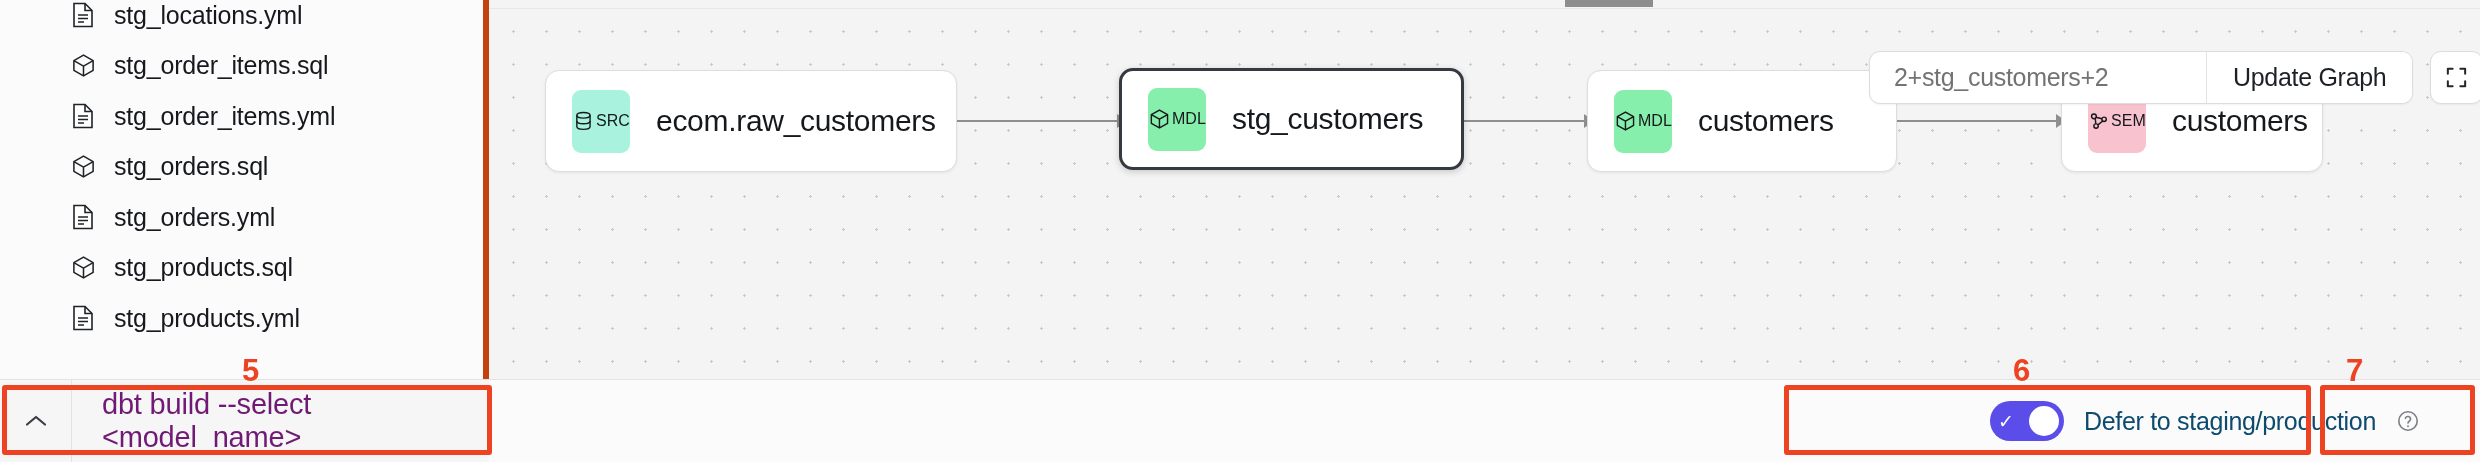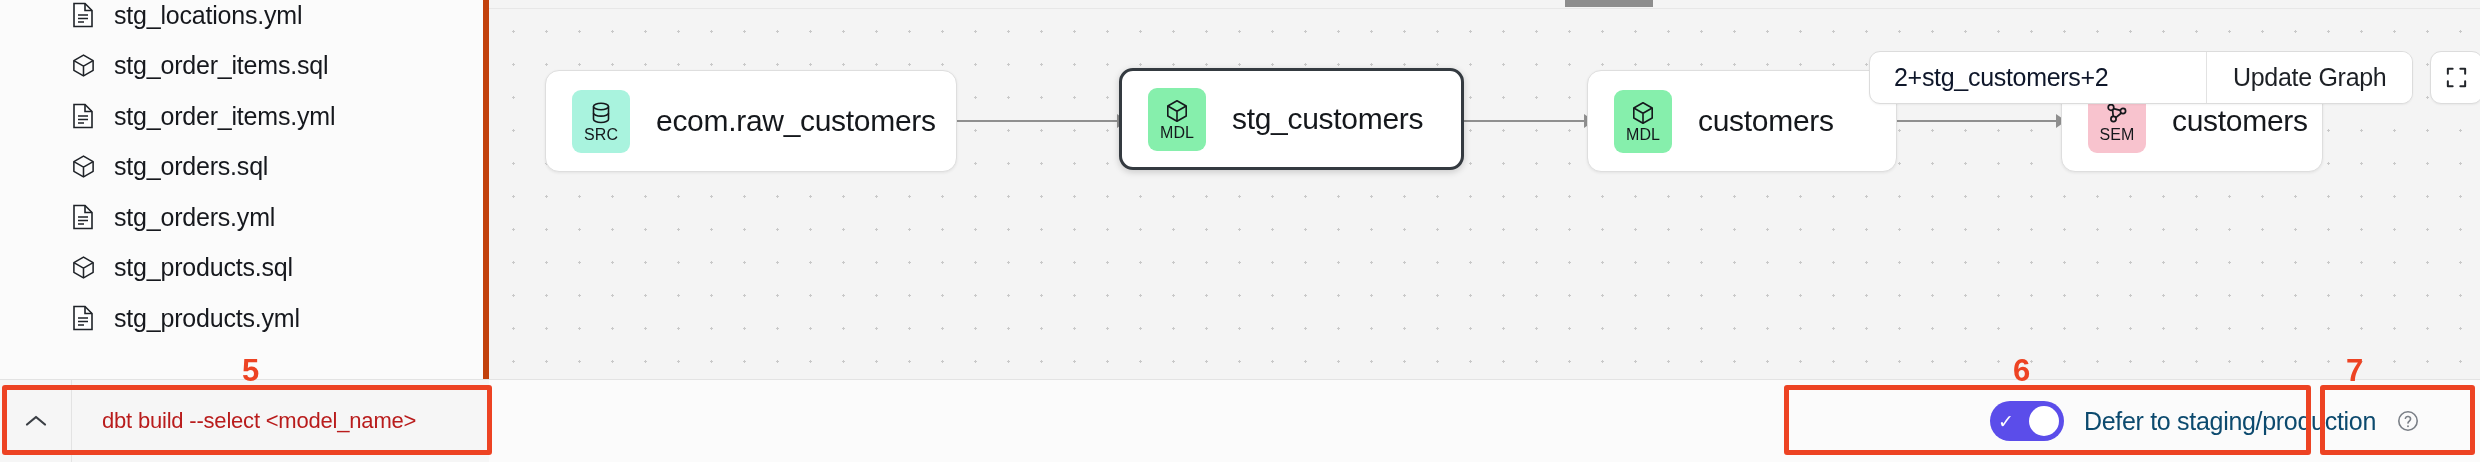--- a/index.html
+++ b/index.html
@@ -69,22 +69,22 @@
     display: flex; align-items: center; justify-content: center;
     border-right: 1px solid #e3e3e3;
     cursor: pointer;
     color: #3b3f45;
   }
   .cmd-input {
     flex: 1;
     height: 100%;
     display: flex; align-items: center;
     padding-left: 30px;
-    font-size: 22px;
-    color: #b91c1c;
+    font-size: 29px;
+    color: #701a75;
     letter-spacing: -0.2px;
     cursor: text;
     background: transparent;
   }
 
   
   .main {
     position: relative;
     flex: 1;
     height: 462px;
@@ -134,21 +134,21 @@
     border-radius: 11px;
     height: 53px;
     box-shadow: 0 1px 2px rgba(0,0,0,0.05);
     overflow: hidden;
   }
   .graph-select-input {
     display: flex; align-items: center;
     padding: 0 26px 0 24px;
     min-width: 336px;
     font-size: 25px;
-    color: #0f172a;
+    color: #737373;
     letter-spacing: -0.3px;
     cursor: text;
     white-space: nowrap;
   }
   .update-graph-btn {
     display: flex; align-items: center; justify-content: center;
     padding: 0 26px;
     border-left: 1px solid #e2e2e2;
     font-size: 25px;
     color: #1d2025;
@@ -185,21 +185,21 @@
   }
   .node.selected {
     border: 3px solid #343a40;
     box-shadow: 0 2px 7px rgba(0,0,0,0.18);
     z-index: 5;
   }
   .node-badge {
     width: 58px; height: 63px;
     border-radius: 9px;
     display: flex;
-    flex-direction: column;
+    flex-direction: row;
     align-items: center;
     justify-content: center;
     gap: 1px;
     flex: 0 0 58px;
   }
   .badge-src { background: #a9f3de; }
   .badge-mdl { background: #86efac; }
   .badge-sem { background: #f8c3ce; }
   .badge-label {
     font-size: 16px;

